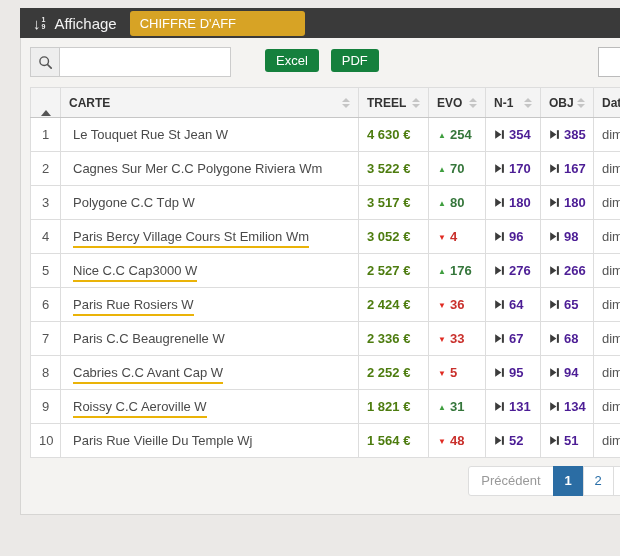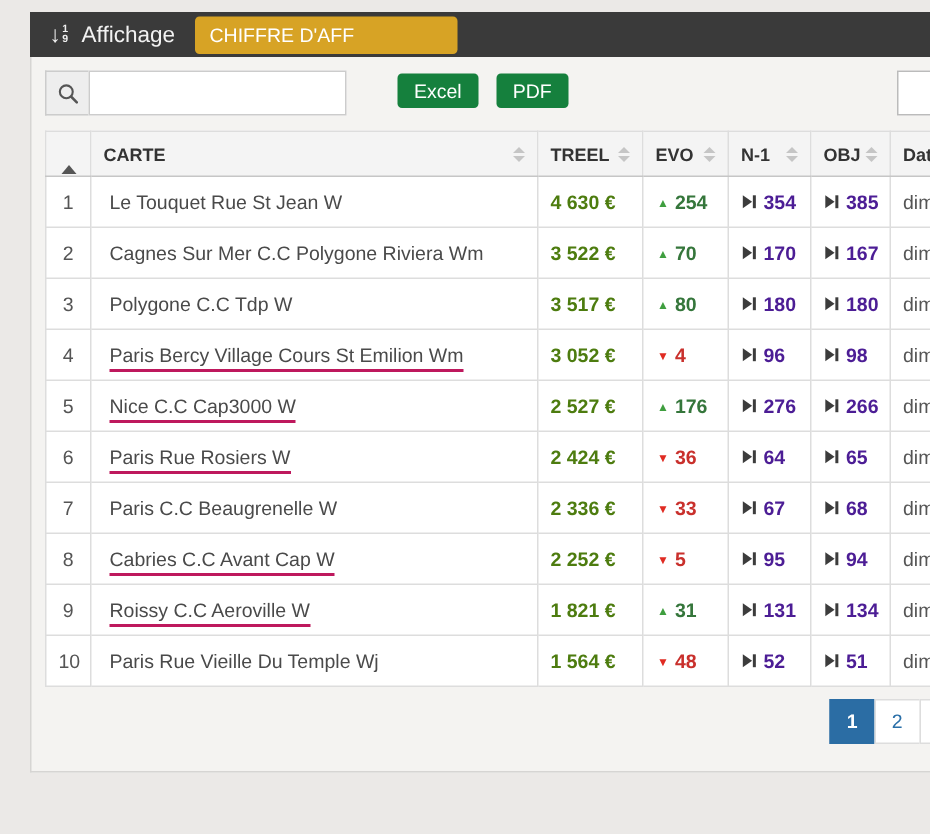--- a/index.html
+++ b/index.html
@@ -36,21 +36,21 @@
   table.rank th { background: #f4f4f4; font-size: 12px; color: #333; height: 30px; padding: 0 8px; border-bottom: 1px solid #c6c6c6; cursor: pointer; }
   .thwrap { display: flex; align-items: center; font-weight: bold; }
   .carets { display: inline-flex; flex-direction: column; margin-left: auto; }
   .carets i { display: block; width: 0; height: 0; border: 4px solid transparent; }
   .carets .u { border-bottom: 4px solid #c5c5c5; margin-bottom: 2px; border-top: none; }
   .carets .d { border-top: 4px solid #c5c5c5; border-bottom: none; }
   .tri-asc { width: 0; height: 0; border: 5px solid transparent; border-bottom: 6px solid #555; border-top: none; margin: 0 auto; }
   table.rank td { height: 34px; padding: 0 8px; }
   .c-rank { text-align: center; color: #555; }
   .c-etab { padding: 0 12px !important; }
-  .etab.alert { border-bottom: 2px solid #be185d; padding-bottom: 2px; }
+  .etab.alert { border-bottom: 2px solid #eab308; padding-bottom: 2px; }
   .c-treel { text-align: left; font-weight: bold; color: #4d7c0f; padding-right: 9px !important; }
   .c-evo { padding-left: 9px !important; font-weight: bold; }
   .c-evo.up { color: #35763b; }
   .c-evo.down { color: #c9302c; }
   .c-evo .tri { font-size: 8px; margin-right: 4px; vertical-align: 1px; }
   .c-evo.up .tri { color: #3f9e3f; }
   .c-evo.down .tri { color: #e02b22; }
   .c-n1, .c-obj { font-weight: bold; color: #4c1d95; }
   svg.step { margin-right: 4px; vertical-align: -1px; fill: #3c3c3c; }
   .c-date { color: #555; }
@@ -316,20 +316,21 @@
                   <path d="M1.2 1.2 L7.4 5.5 L1.2 9.8 Z"></path>
                   <rect x="7.9" y="1.2" width="2" height="8.6"></rect>
                 </svg>51</td>
               <td class="c-date">dim</td>
             </tr>
           </tbody>
       </table>
 
       <div class="tfooter">
         <span class="pagination">
+          <span class="page-item page-prev">Précédent</span>
           <span class="page-item page-num active">1</span>
           <span class="page-item page-num">2</span>
           <span class="page-item page-next">Suivant</span>
         </span>
       </div>
 
     </div>
   </div>
 </div>
 

